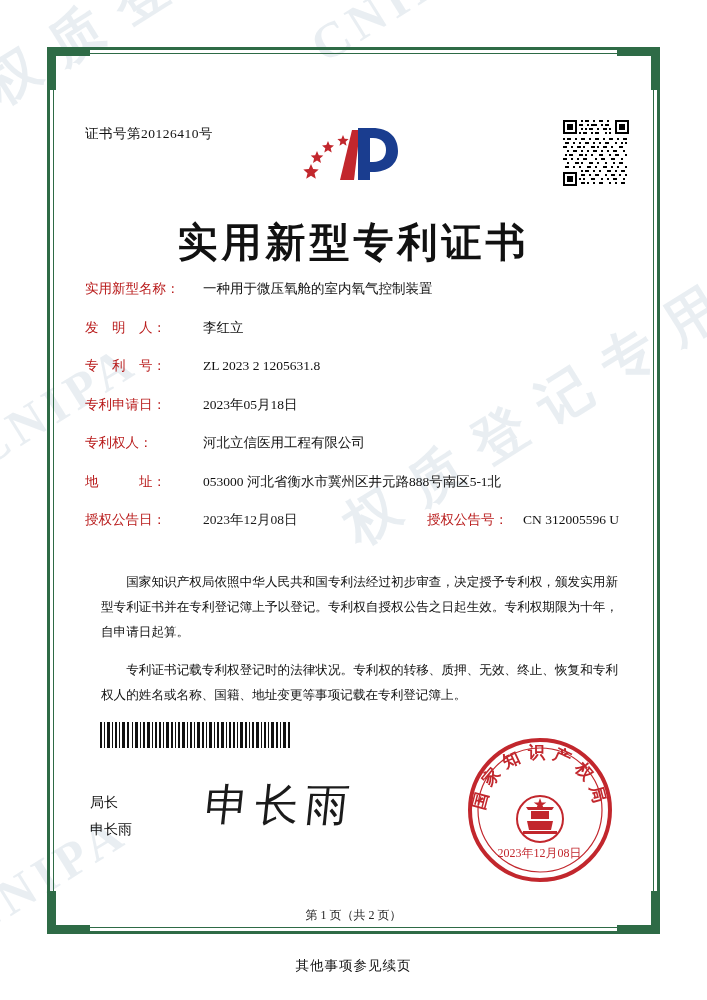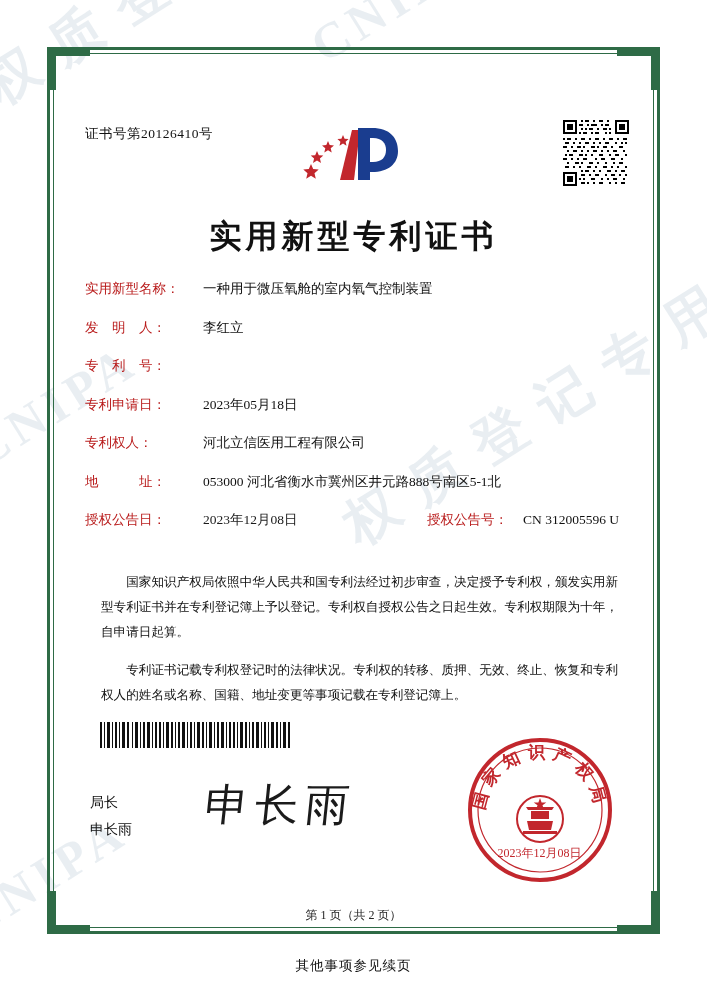--- a/index.html
+++ b/index.html
@@ -107,21 +107,21 @@
     align-items: center;
   }
 
   
   .title {
     position: absolute;
     left: 0;
     right: 0;
     top: 215px;
     text-align: center;
-    font-size: 32px;
+    font-size: 40px;
     font-weight: bold;
     letter-spacing: 4px;
     color: #111;
     z-index: 3;
     font-family: "DejaVu Serif", "Liberation Serif", serif;
   }
 
   
   .fields {
     position: absolute;
@@ -422,20 +422,21 @@
       <div class="fval">一种用于微压氧舱的室内氧气控制装置</div>
     </div>
 
     <div class="frow">
       <div class="flabel w1">发　明　人：</div>
       <div class="fval">李红立</div>
     </div>
 
     <div class="frow">
       <div class="flabel w1">专　利　号：</div>
+      <div class="fval">ZL 2023 2 1205631.8</div>
     </div>
 
     <div class="frow">
       <div class="flabel w1">专利申请日：</div>
       <div class="fval">2023年05月18日</div>
     </div>
 
     <div class="frow">
       <div class="flabel w1">专利权人：</div>
       <div class="fval">河北立信医用工程有限公司</div>

